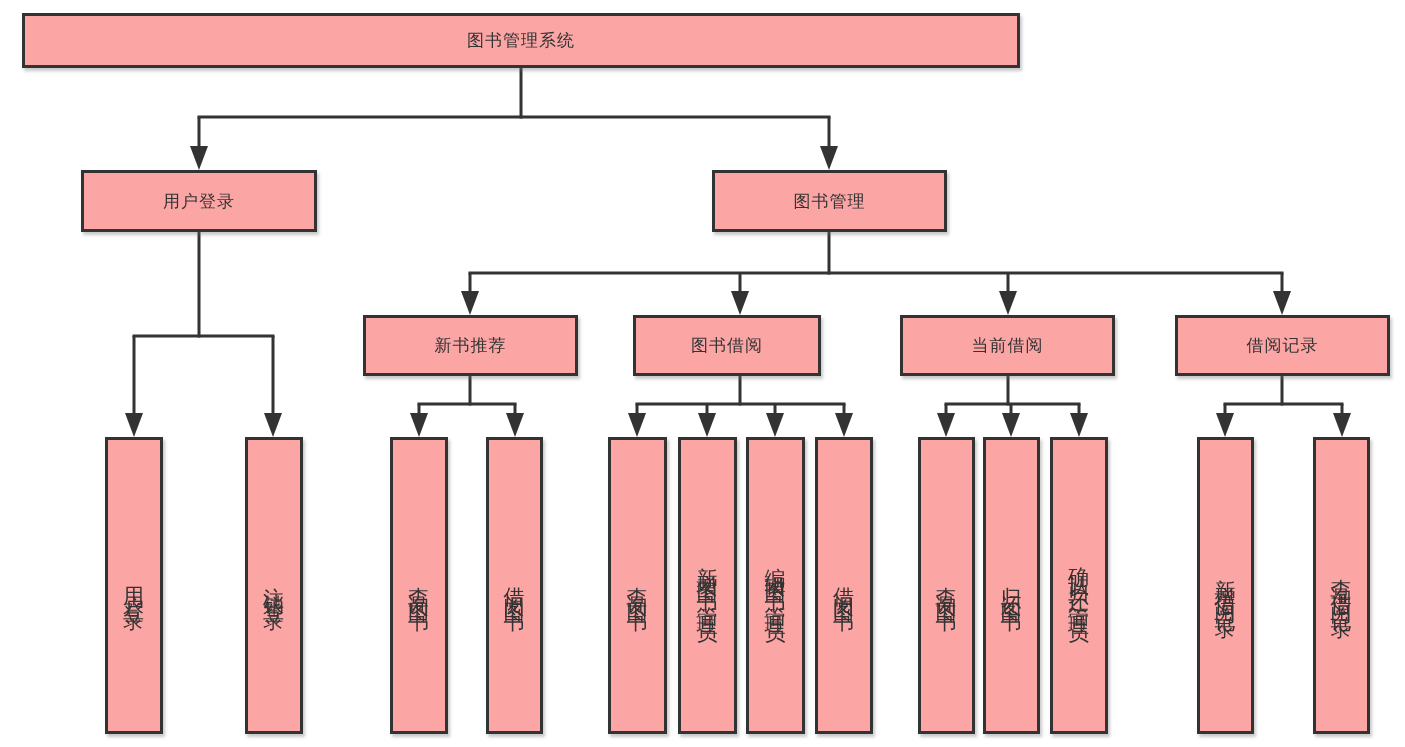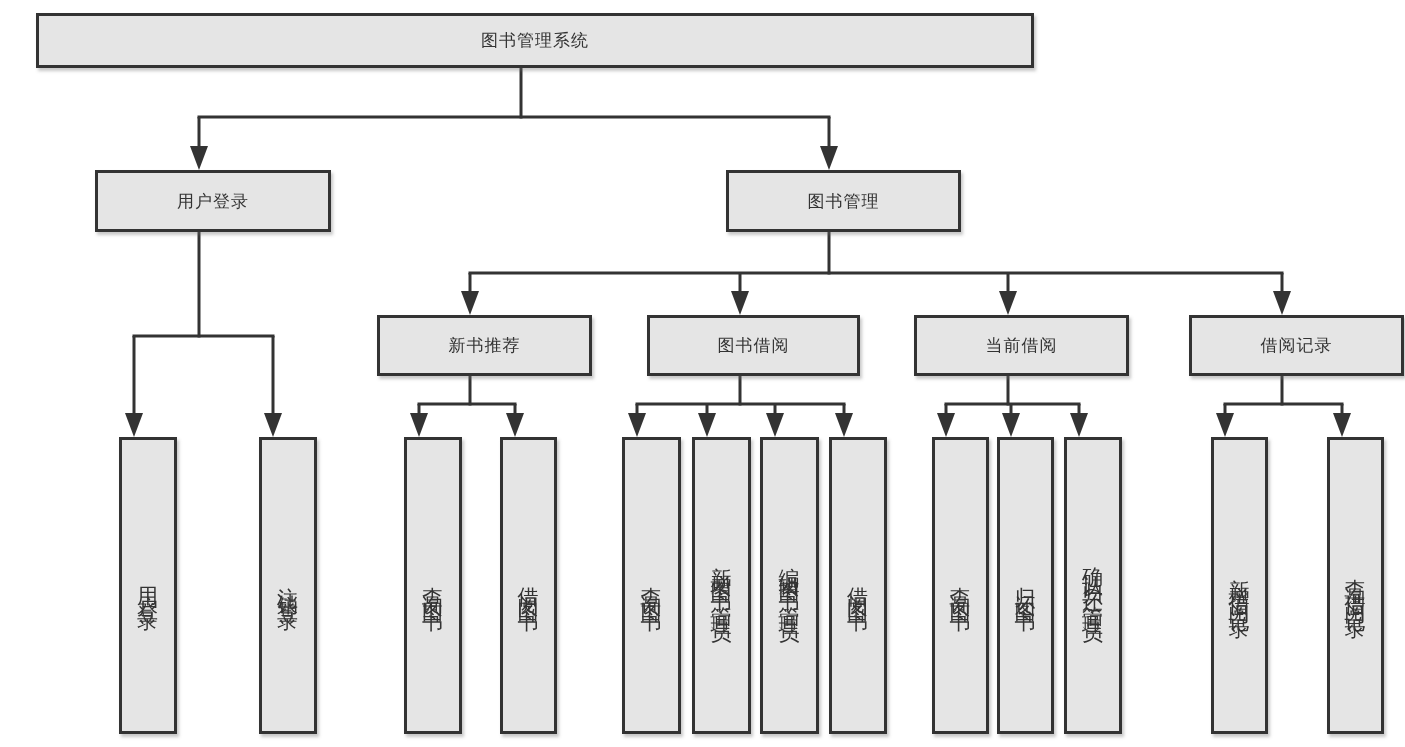--- a/index.html
+++ b/index.html
@@ -21,28 +21,27 @@
   }
 
   .connectors {
     position: absolute;
     left: 0; top: 0;
     width: 1405px; height: 747px;
   }
 
   .node {
     position: absolute;
-    background: #e5e5e5;
+    background: #fca5a5;
     border: 3px solid var(--line);
     display: flex;
     align-items: center;
     justify-content: center;
     color: var(--text);
     box-shadow: 2px 3px 3px rgba(110,110,110,0.38);
-    margin-left: 14px;
   }
   .hnode span {
     font-size: 17px;
     letter-spacing: 1px;
     white-space: nowrap;
   }
   .vnode span {
     writing-mode: vertical-rl;
     text-orientation: mixed;
     font-size: 21px;
@@ -137,21 +136,21 @@
   <div class="node hnode" style="left:81px; top:170px; width:236px; height:62px;">
     <span>用户登录</span>
   </div>
   <div class="node hnode" style="left:712px; top:170px; width:235px; height:62px;">
     <span>图书管理</span>
   </div>
 
   <div class="node hnode" style="left:363px; top:315px; width:215px; height:61px;">
     <span>新书推荐</span>
   </div>
-  <div class="node hnode" style="left:633px; top:315px; width:213px; height:61px;">
+  <div class="node hnode" style="left:633px; top:315px; width:188px; height:61px;">
     <span>图书借阅</span>
   </div>
   <div class="node hnode" style="left:900px; top:315px; width:215px; height:61px;">
     <span>当前借阅</span>
   </div>
   <div class="node hnode" style="left:1175px; top:315px; width:215px; height:61px;">
     <span>借阅记录</span>
   </div>
 
   <div class="node vnode" style="left:105px; top:437px; width:58px; height:297px;">

